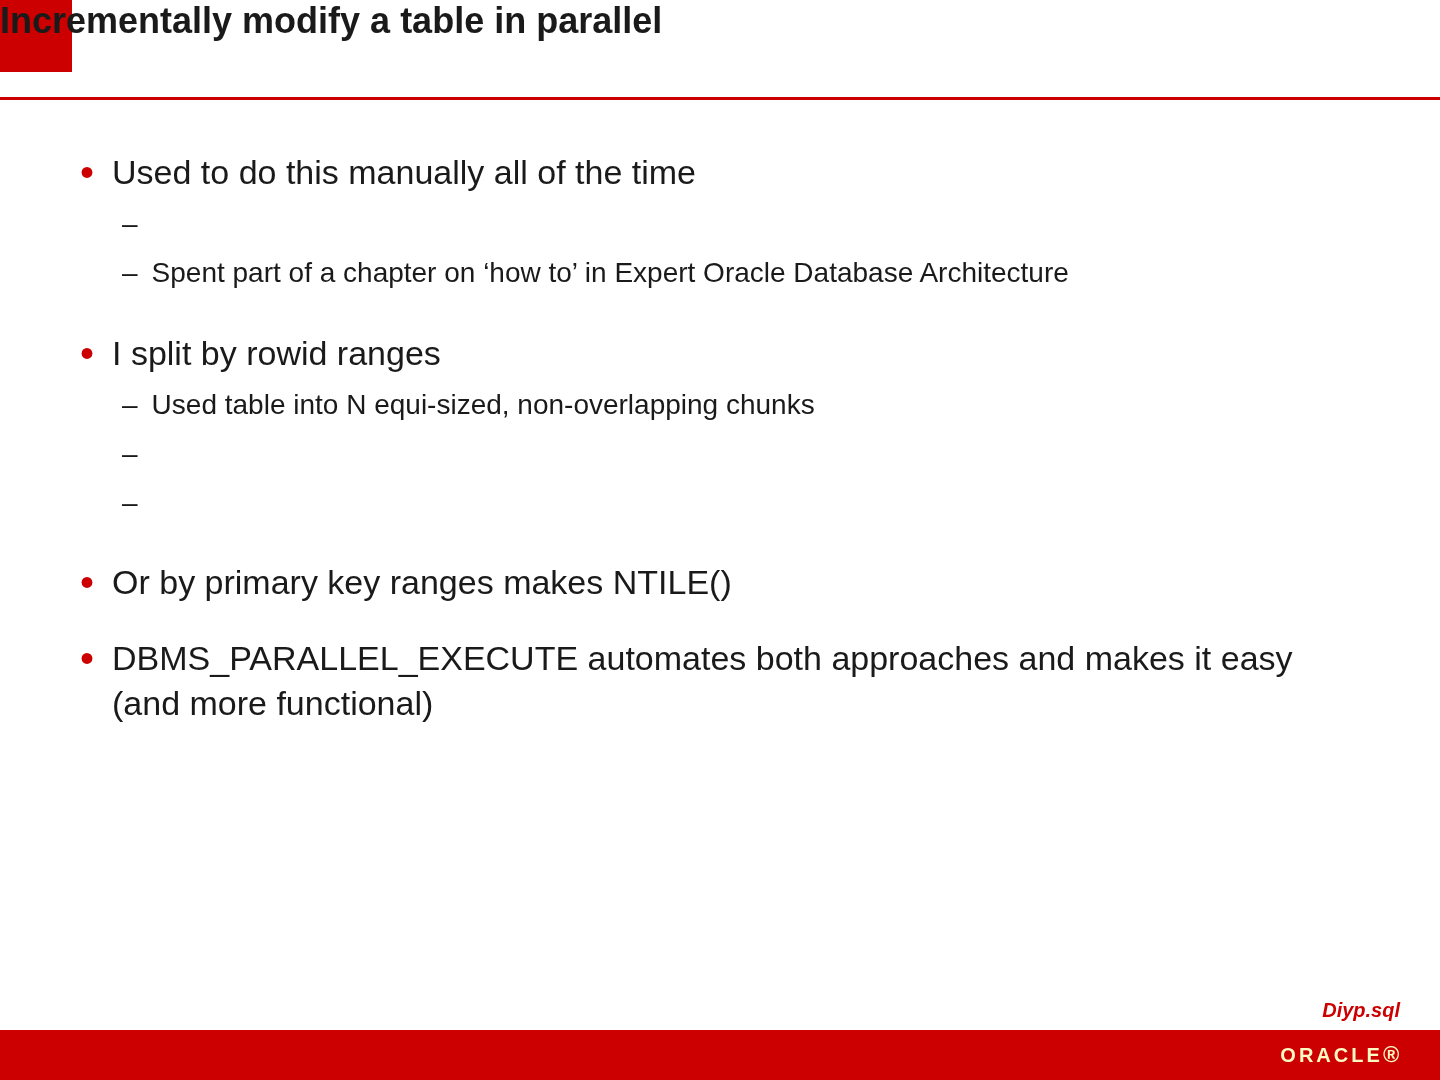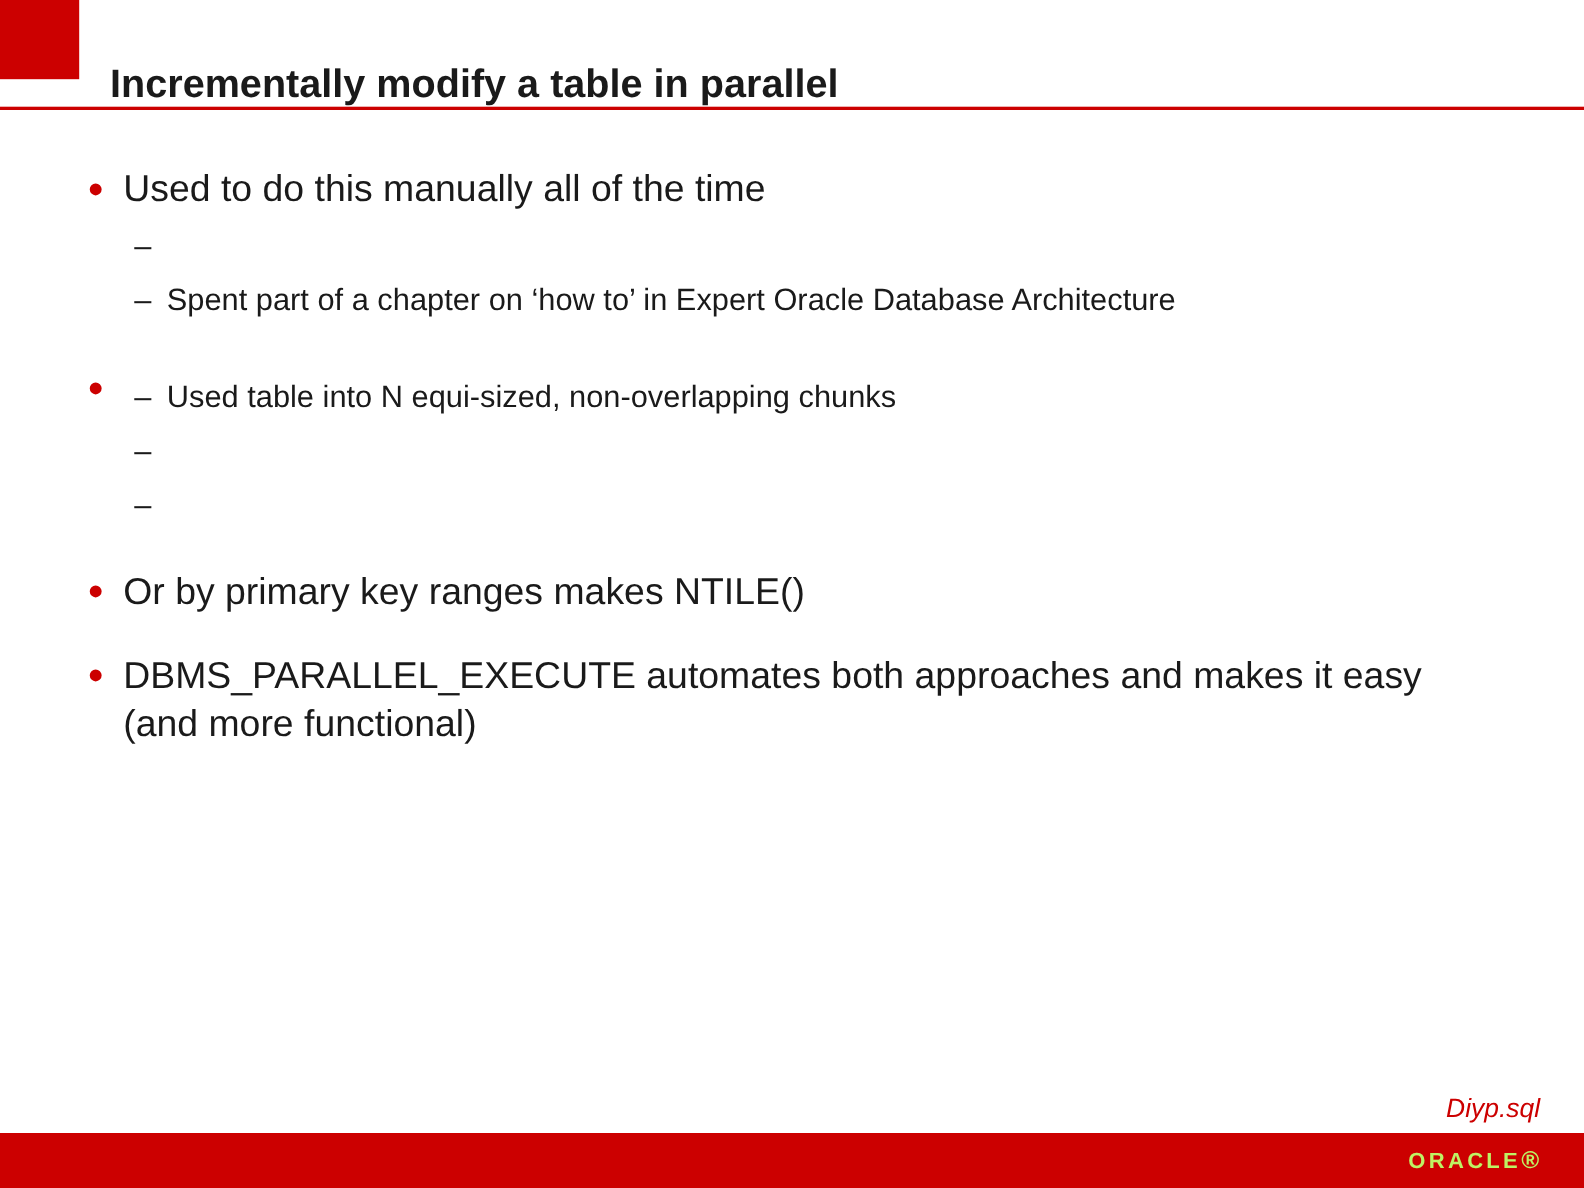--- a/index.html
+++ b/index.html
@@ -26,22 +26,21 @@
       background: #cc0000;
     }
 
     .title-bar {
       position: absolute;
       top: 0;
       left: 0;
       right: 0;
       height: 100px;
       display: flex;
-      align-items: flex-end;
-      padding-left: 100px;
+      align-items: flex-start;
       border-bottom: 3px solid #cc0000;
     }
 
     .title-text {
       font-size: 36px;
       font-weight: bold;
       color: #1a1a1a;
     }
 
     .content-area {
@@ -111,42 +110,42 @@
       right: 0;
       height: 50px;
       background: #cc0000;
       display: flex;
       align-items: center;
       justify-content: flex-end;
       padding-right: 40px;
     }
 
     .oracle-logo {
-      color: #bef264;
+      color: #fef9c3;
       font-size: 22px;
       font-weight: bold;
       font-style: italic;
       letter-spacing: 1px;
     }
 
     .oracle-logo span {
       font-style: normal;
       font-weight: bold;
       letter-spacing: 3px;
       font-size: 20px;
     }
 
     .diyp-label {
       position: absolute;
       bottom: 58px;
       right: 40px;
       color: #cc0000;
-      font-size: 24px;
+      font-size: 20px;
       font-style: italic;
-      font-weight: normal;
+      font-weight: bold;
     }
   </style>
 </head>
 <body>
 
 <div class="red-corner"></div>
 
 <div class="title-bar">
   <span class="title-text">Incrementally modify a table in parallel</span>
 </div>
@@ -166,20 +165,21 @@
             <span class="sub-dash">–</span>
             <span>Spent part of a chapter on ‘how to’ in Expert Oracle Database Architecture</span>
           </li>
         </ul>
       </div>
     </li>
 
     <li>
       <span class="bullet-dot">•</span>
       <div class="bullet-content">
+        <span>I split by rowid ranges</span>
         <ul class="sub-list">
           <li>
             <span class="sub-dash">–</span>
             <span>Used table into N equi-sized, non-overlapping chunks</span>
           </li>
           <li>
             <span class="sub-dash">–</span>
           </li>
           <li>
             <span class="sub-dash">–</span>

